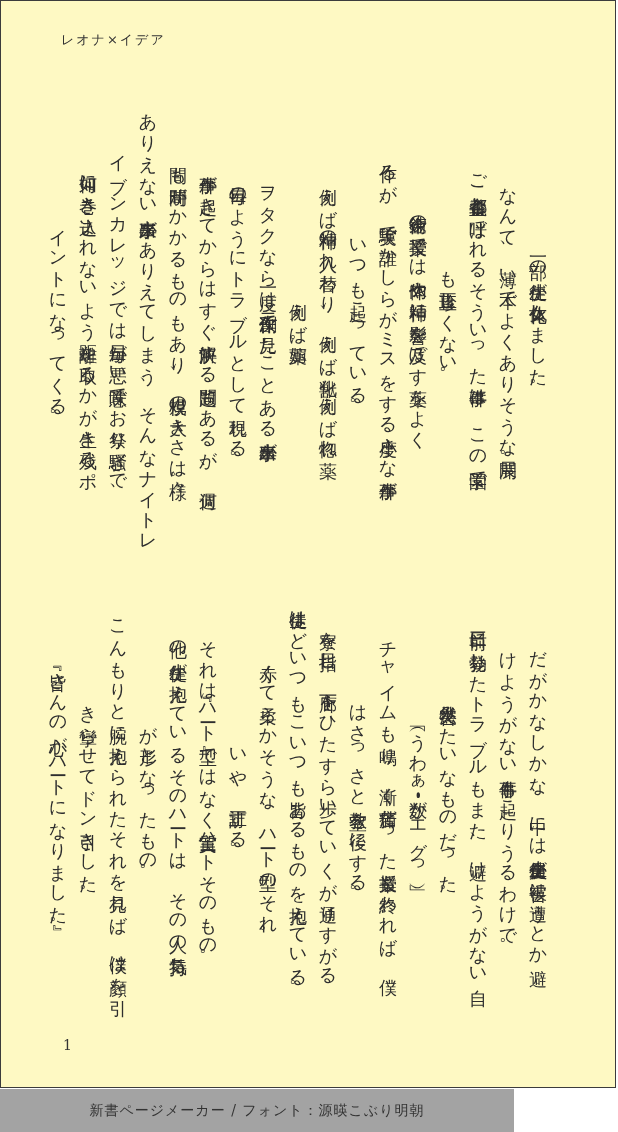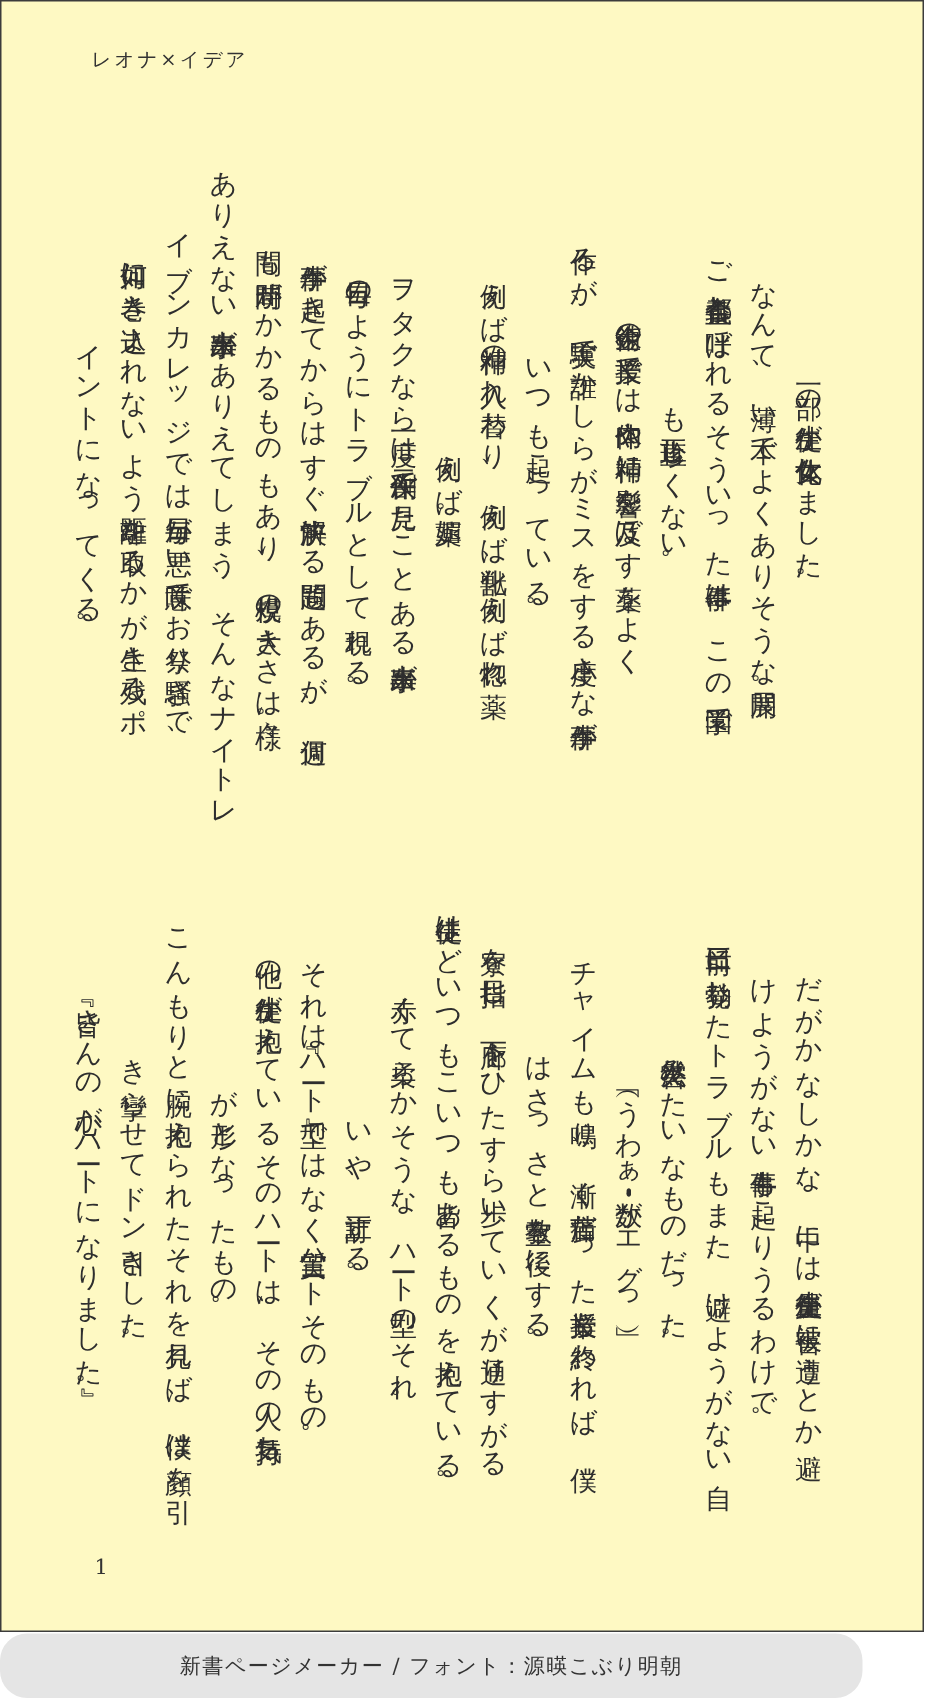--- a/index.html
+++ b/index.html
@@ -57,27 +57,26 @@
     position: absolute;
     left: 62px;
     top: 1036px;
     font-size: 14px;
     color: #333333;
   }
   .generator-footer {
     position: absolute;
     left: 0;
     top: 1089px;
-    width: 575px;
+    width: 514px;
     height: 43px;
-    background: #e5e5e5;
+    background: #a3a3a3;
     display: flex;
     align-items: center;
     justify-content: center;
-    border-radius: 18px;
   }
   .generator-footer .caption {
     font-size: 14px;
     letter-spacing: 1px;
     color: #333333;
     white-space: nowrap;
   }
 </style>
 </head>
 <body>

